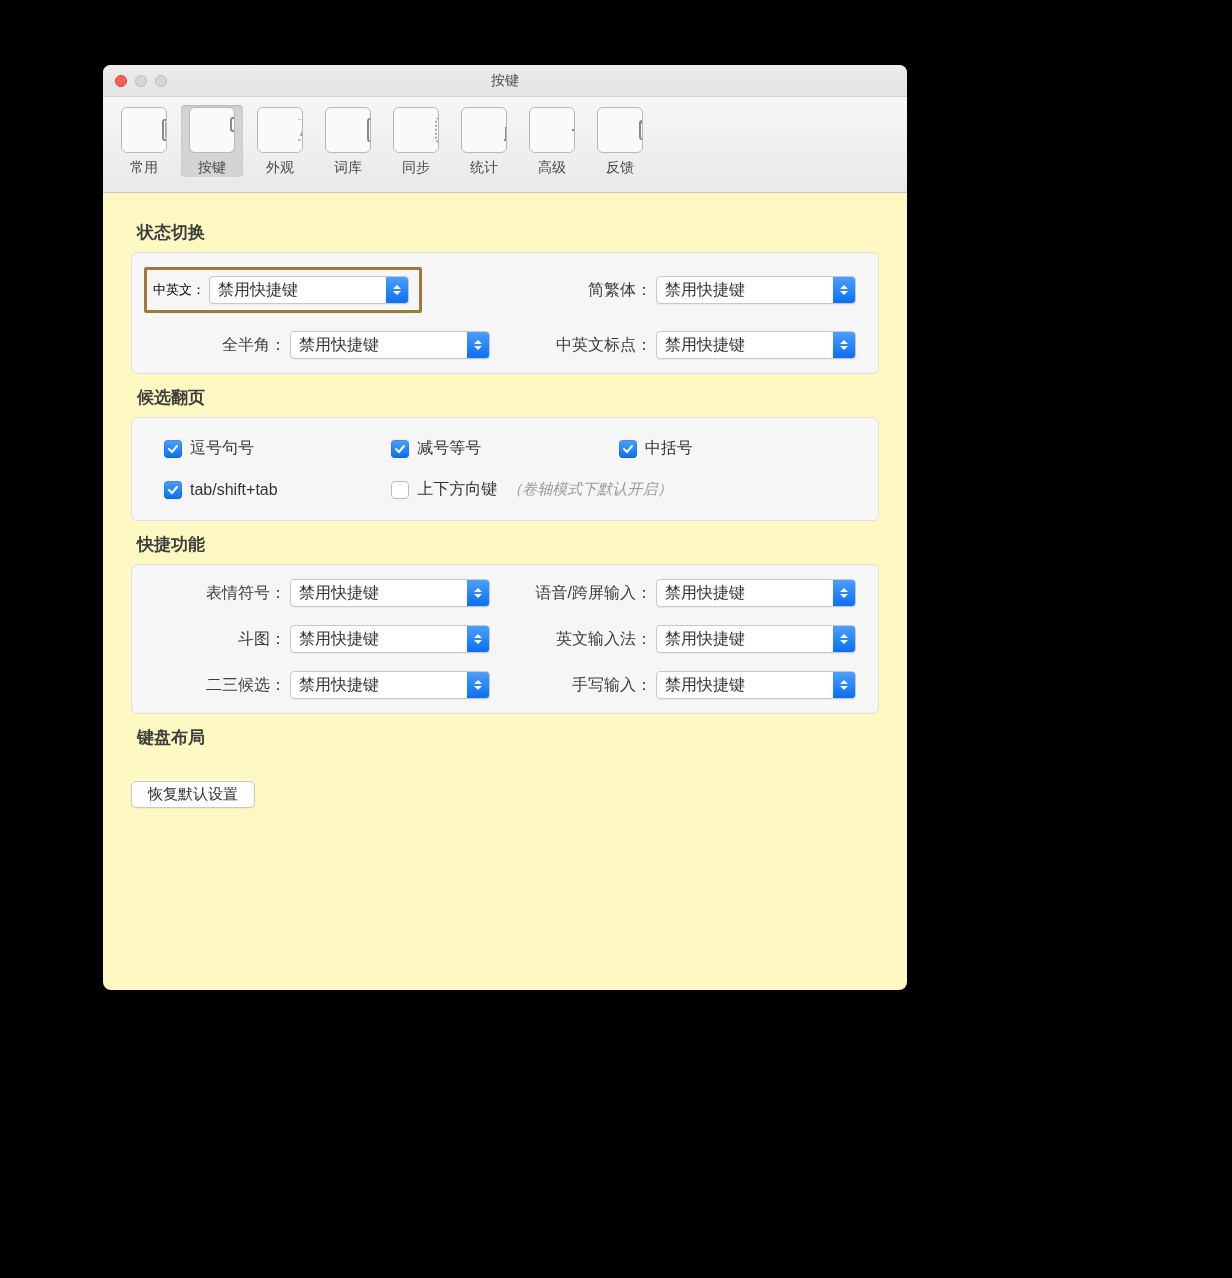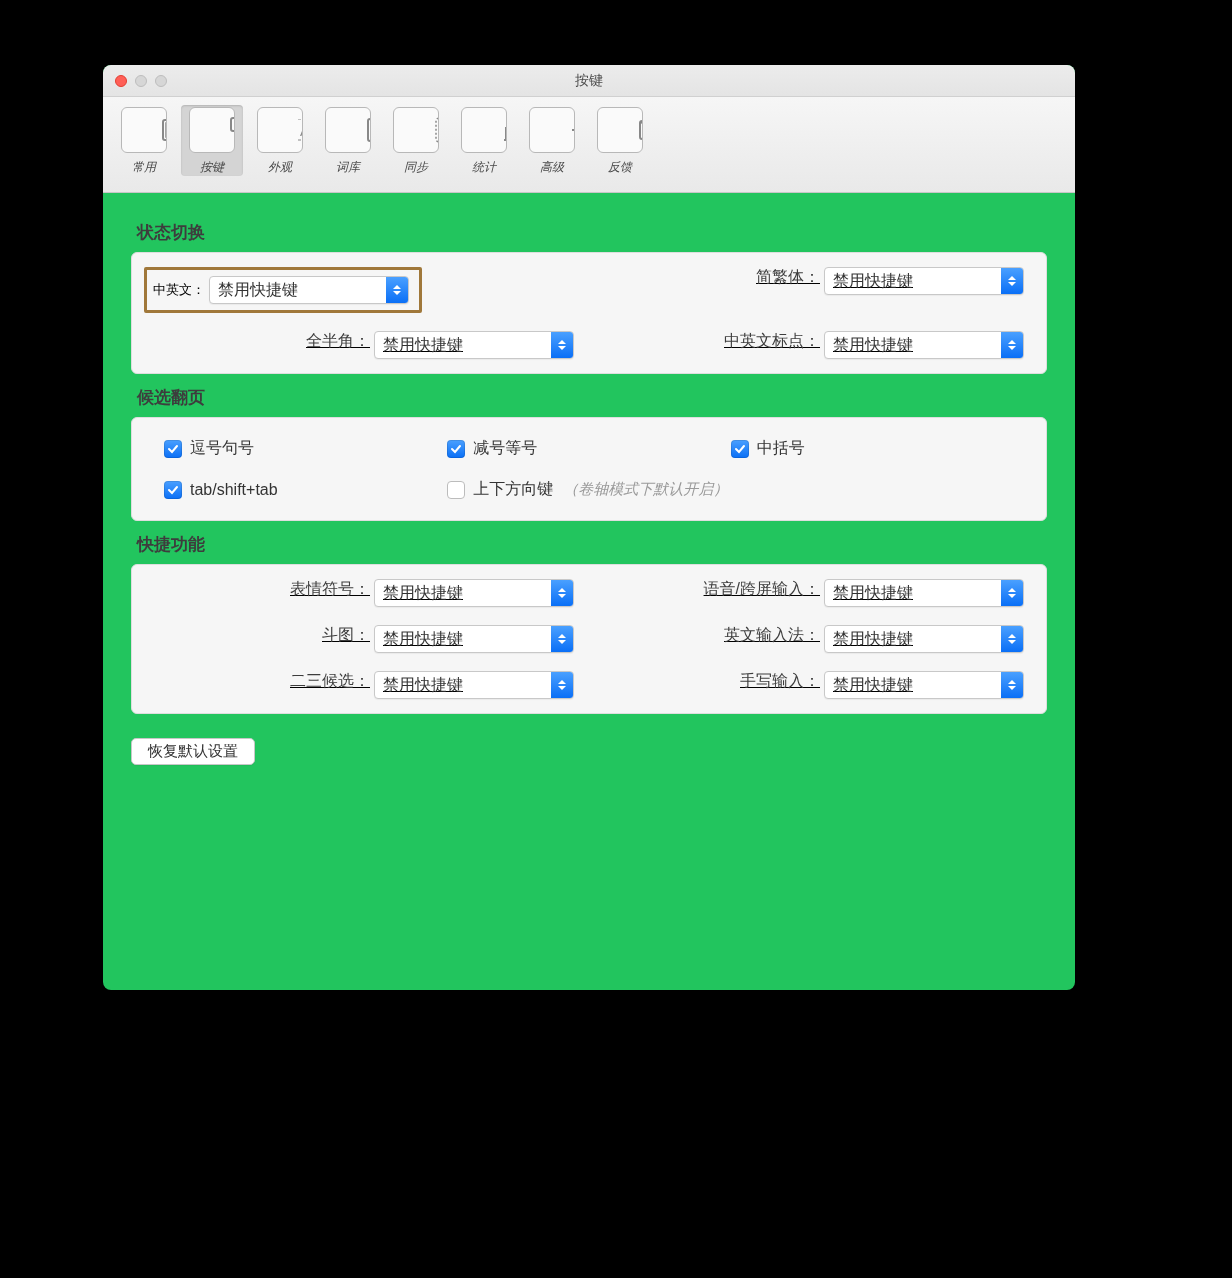--- a/index.html
+++ b/index.html
@@ -5,22 +5,22 @@
   * { box-sizing: border-box; margin: 0; padding: 0; }
   html, body {
     width: 1232px; height: 1278px;
     background: #000;
     font-family: -apple-system, "Helvetica Neue", "PingFang SC", sans-serif;
     font-size: 13px;
   }
   .window {
     position: absolute;
     left: 103px; top: 65px;
-    width: 972px; height: 925px;
-    background: #22c55e;
+    width: 804px; height: 925px;
+    background: #fef9c3;
     border-radius: 8px;
     box-shadow: 0 20px 60px rgba(0,0,0,0.6), 0 0 0 1px rgba(0,0,0,0.12);
     overflow: hidden;
   }
   .titlebar {
     height: 32px;
     background: linear-gradient(#ececec,#e4e4e4);
     border-bottom: 1px solid #d0d0d0;
     display: flex; align-items: center;
     position: relative;
@@ -55,21 +55,21 @@
     box-shadow: inset 0 1px 2px rgba(0,0,0,0.15);
   }
   .tool .iconbox {
     width: 46px; height: 46px;
     border: 1px solid #b8b8b8;
     border-radius: 6px;
     background: #fafafa;
     display:flex; align-items:center; justify-content:center;padding-left:40px;
   }
   .tool .label {
-    margin-top: 6px; font-size: 12px; color:#494949;font-style:italic;
+    margin-top: 6px; font-size: 14px; color:#494949;
   }
   svg { display:block; }
   .content {
     padding: 16px 28px 24px 28px;
   }
   .section-title {
     font-size: 17px; color:#3d3d3d; font-weight: 600;
     margin: 12px 0 8px 6px;
   }
   .panel {
@@ -77,23 +77,22 @@
     border: 1px solid #dedede;
     border-radius: 6px;
     padding: 14px 22px;
   }
   .grid2 {
     display: grid;
     grid-template-columns: 1fr 1fr;
     row-gap: 18px; column-gap: 30px;
   }
   .field {
-    display: flex; align-items: flex-start; justify-content: flex-end;
+    display: flex; align-items: center; justify-content: flex-end;
     gap: 4px;
-    text-decoration: underline;
   }
   .field .flabel {
     font-size: 16px; color:#3d3d3d; white-space: nowrap;
   }
   .popup {
     position: relative;
     width: 200px; height: 28px;
     background:#fff;
     border:1px solid #c8c8c8;
     border-radius:4px;
@@ -400,19 +399,20 @@
           <span class="flabel">手写输入：</span>
           <div class="popup">
             <span>禁用快捷键</span>
               <span class="chev"></span>
           </div>
         </div>
       </div>
     </div>
 
     
+    <div class="section-title">键盘布局</div>
 
     <div class="restore-btn">
       <span>恢复默认设置</span>
     </div>
 
   </div>
 </div>
 
 </body></html>

